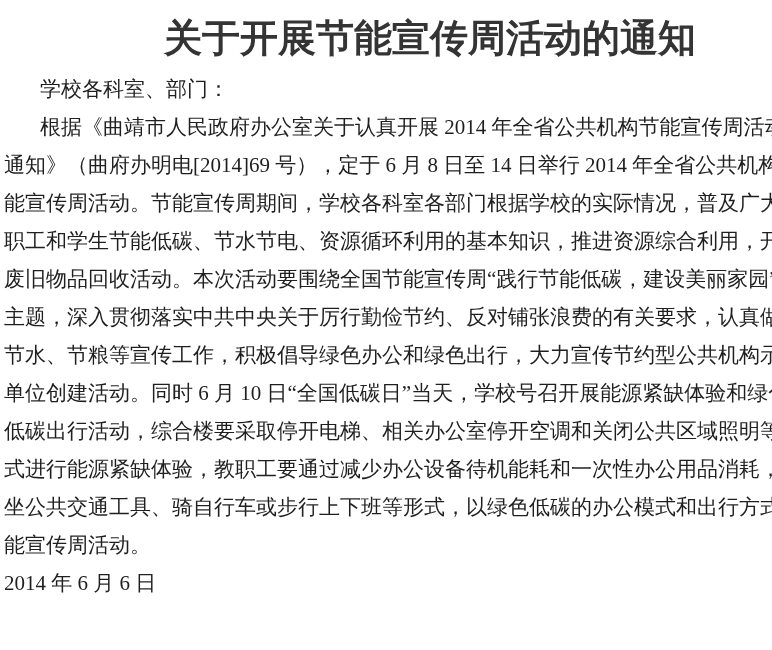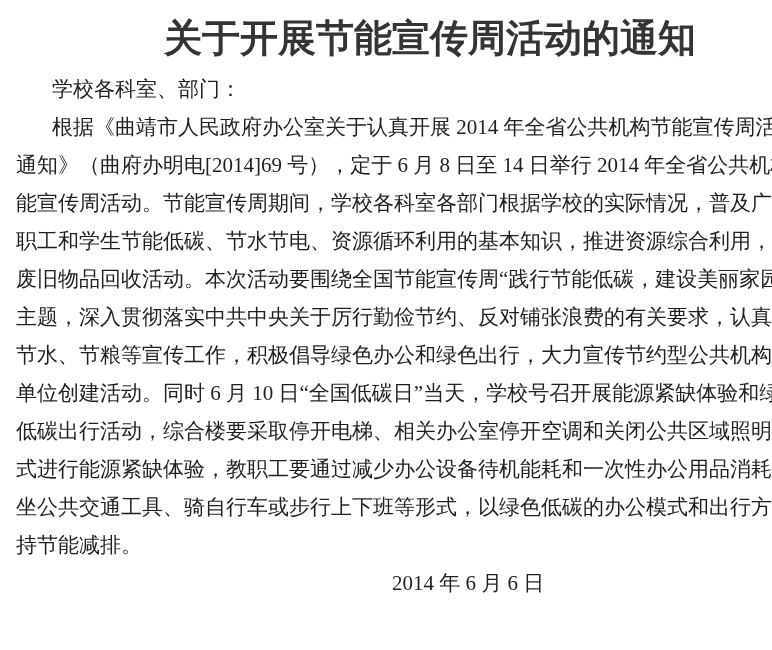--- a/index.html
+++ b/index.html
@@ -22,21 +22,21 @@
     padding-left: 88px;           
     text-align: center;
     font-size: 38px;
     font-weight: bold;
     line-height: 48px;
     color: #343434;
     white-space: nowrap;
   }
   .doc-body {
     margin-top: 8px;
-    padding: 0 16px;
+    padding: 0 4px;
     font-size: 21px;
     line-height: 38px;
   }
   .salutation {
     text-indent: 36px;
   }
   .paragraph .pline {
     text-align: justify;
     text-align-last: justify;
     text-justify: inter-character;
@@ -46,21 +46,20 @@
     text-indent: 36px;
   }
   .paragraph .pline-last {
     text-align-last: left;
     white-space: normal;
   }
   .signature {
     margin-left: 374px;
   }
   .date {
-    margin-left: 376px;
   }
 </style>
 </head>
 <body>
 
 <div class="page">
 
   <h1 class="title">关于开展节能宣传周活动的通知</h1>
 
   <div class="doc-body">
@@ -72,20 +71,20 @@
       <div class="pline">通知》（曲府办明电[2014]69 号），定于 6 月 8 日至 14 日举行 2014 年全省公共机构节</div>
       <div class="pline">能宣传周活动。节能宣传周期间，学校各科室各部门根据学校的实际情况，普及广大教</div>
       <div class="pline">职工和学生节能低碳、节水节电、资源循环利用的基本知识，推进资源综合利用，开展</div>
       <div class="pline">废旧物品回收活动。本次活动要围绕全国节能宣传周“践行节能低碳，建设美丽家园”</div>
       <div class="pline">主题，深入贯彻落实中共中央关于厉行勤俭节约、反对铺张浪费的有关要求，认真做好</div>
       <div class="pline">节水、节粮等宣传工作，积极倡导绿色办公和绿色出行，大力宣传节约型公共机构示范</div>
       <div class="pline">单位创建活动。同时 6 月 10 日“全国低碳日”当天，学校号召开展能源紧缺体验和绿色</div>
       <div class="pline">低碳出行活动，综合楼要采取停开电梯、相关办公室停开空调和关闭公共区域照明等方</div>
       <div class="pline">式进行能源紧缺体验，教职工要通过减少办公设备待机能耗和一次性办公用品消耗，乘</div>
       <div class="pline">坐公共交通工具、骑自行车或步行上下班等形式，以绿色低碳的办公模式和出行方式支</div>
-      <div class="pline pline-last">持节能减排。</div>
+      <div class="pline pline-last">能宣传周活动。</div>
     </div>
 
 
     <div class="date">2014 年 6 月 6 日</div>
 
   </div>
 </div>
 
 </body></html>

